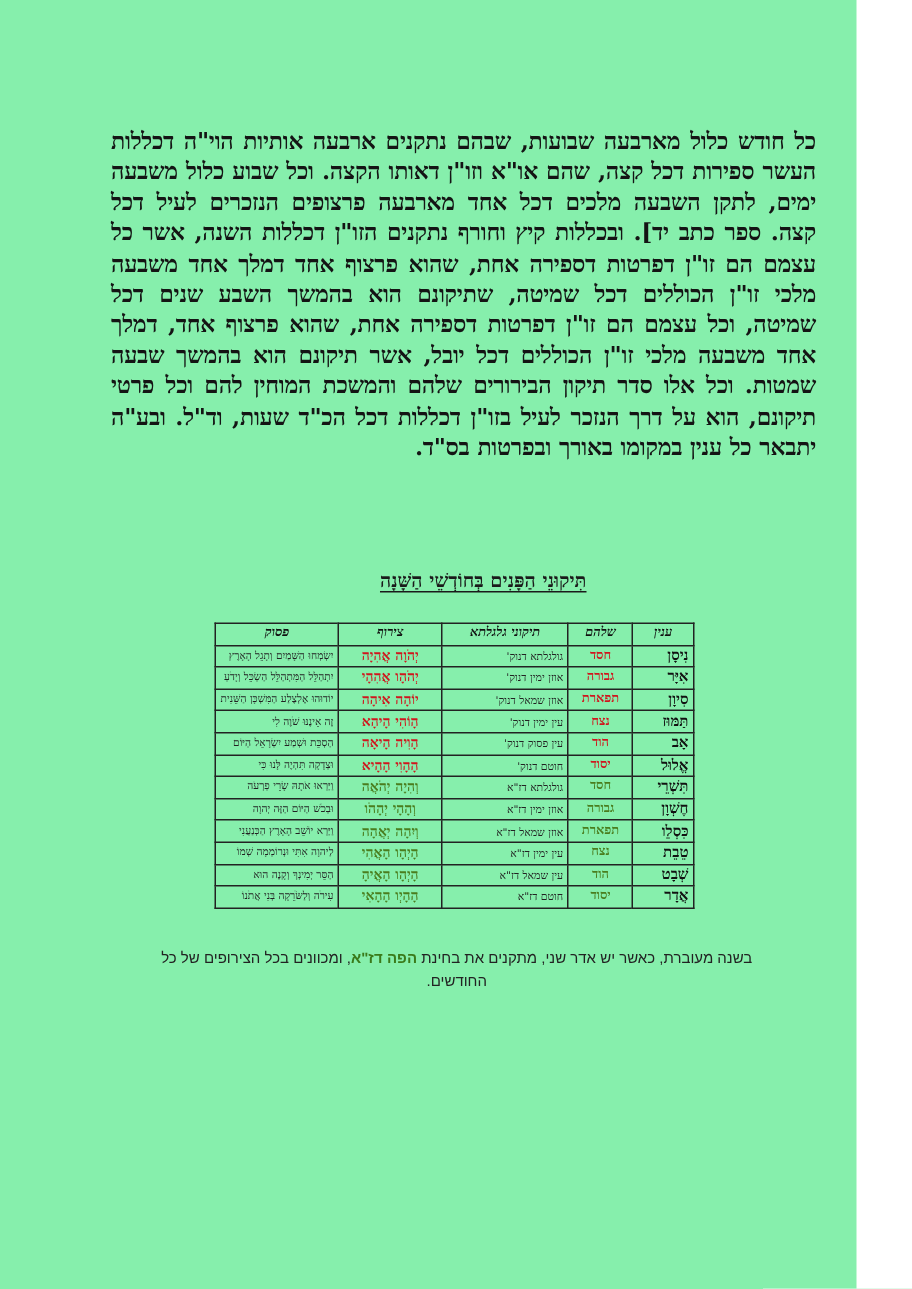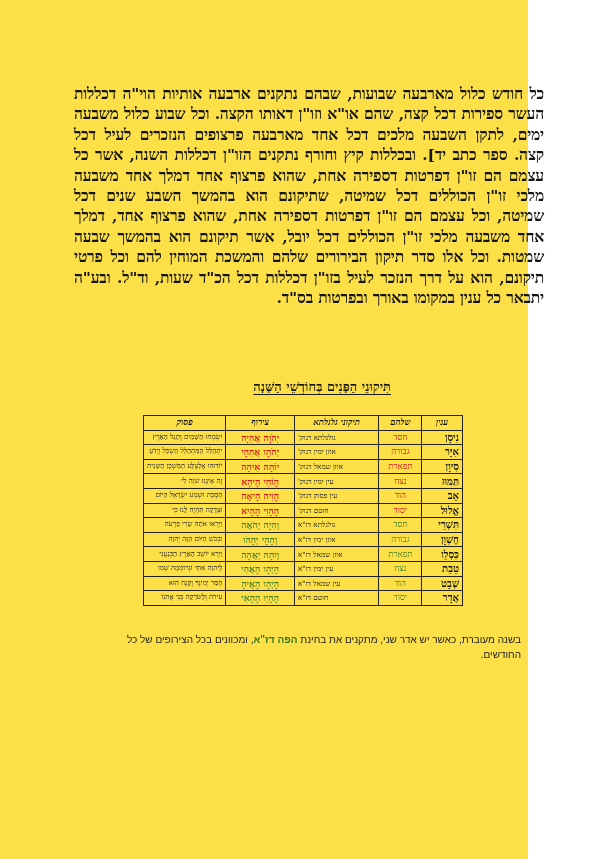--- a/index.html
+++ b/index.html
@@ -1,17 +1,17 @@
 <!DOCTYPE html>
 <html><head>
 <meta charset="utf-8">
 <style>
   html, body { margin: 0; padding: 0; background: #ffffff; }
   body { width: 608px; height: 859px; position: relative; overflow: hidden; }
-  .page { position: absolute; left: 0; top: 0; width: 528px; height: 859px; background: #fde047; }
+  .page { position: absolute; left: 0; top: 0; width: 571px; height: 859px; background: #86efac; }
   .para {
     position: absolute; left: 74px; top: 84px; width: 470px;
     direction: rtl; text-align: justify; text-align-last: right;
     font-family: "DejaVu Serif", serif; font-size: 15.6px; line-height: 20.4px;
     color: #141414; font-weight: bold; letter-spacing: -0.2px;
   }
   .title {
     position: absolute; left: 221px; top: 379px; width: 170px; 
     direction: rtl; font-family: "DejaVu Serif", serif; font-size: 13px; font-weight: bold;
     color: #1a1a1a; text-decoration: underline; text-underline-offset: 3px;
@@ -20,28 +20,28 @@
     position: absolute; left: 143px; top: 415px; width: 320px;
     border-collapse: collapse; direction: rtl;
     font-family: "DejaVu Serif", serif; border: 1.5px solid #111;
   }
   table.grid td, table.grid th {
     border: 1px solid #222; height: 13.6px; padding: 0 3px; white-space: nowrap;
     line-height: 13px; overflow: hidden;
   }
   table.grid th { font-size: 8.6px; font-weight: bold; color: #111; text-align: center; font-style: italic; }
   td.month { width: 34px; font-size: 10px; font-weight: bold; text-align: right; color: #111; }
-  td.sefira { width: 36px; font-size: 8.6px; font-weight: normal; text-align: center; }
-  td.tikun { width: 78px; font-size: 7.2px; text-align: left; color: #222; }
+  td.sefira { width: 36px; font-size: 8.6px; font-weight: bold; text-align: center; }
+  td.tikun { width: 78px; font-size: 7.2px; text-align: right; color: #222; }
   td.tzeruf { width: 62px; font-size: 9.3px; font-weight: bold; text-align: center; }
   td.pasuk { font-size: 7px; text-align: right; color: #222; }
   .red { color: #d0161d; }
   .green { color: #4a7d1e; }
   .note {
-    position: absolute; left: 88px; top: 632px; width: 433px; direction: rtl; text-align: right;
+    position: absolute; left: 88px; top: 632px; width: 433px; direction: rtl; text-align: center;
     font-family: "Liberation Sans", sans-serif; font-size: 10px; line-height: 15px; color: #222;
   }
   .note .hl { color: #3a7a1a; font-weight: bold; }
 </style>
 </head>
 <body>
 
 <div class="page">
   <div class="para">כל חודש כלול מארבעה שבועות, שבהם נתקנים ארבעה אותיות הוי"ה דכללות העשר ספירות דכל קצה, שהם או"א וזו"ן דאותו הקצה. וכל שבוע כלול משבעה ימים, לתקן השבעה מלכים דכל אחד מארבעה פרצופים הנזכרים לעיל דכל קצה. ספר כתב יד]. ובכללות קיץ וחורף נתקנים הזו"ן דכללות השנה, אשר כל עצמם הם זו"ן דפרטות דספירה אחת, שהוא פרצוף אחד דמלך אחד משבעה מלכי זו"ן הכוללים דכל שמיטה, שתיקונם הוא בהמשך השבע שנים דכל שמיטה, וכל עצמם הם זו"ן דפרטות דספירה אחת, שהוא פרצוף אחד, דמלך אחד משבעה מלכי זו"ן הכוללים דכל יובל, אשר תיקונם הוא בהמשך שבעה שמטות. וכל אלו סדר תיקון הבירורים שלהם והמשכת המוחין להם וכל פרטי תיקונם, הוא על דרך הנזכר לעיל בזו"ן דכללות דכל הכ"ד שעות, וד"ל. ובע"ה יתבאר כל ענין במקומו באורך ובפרטות בס"ד.</div>
 

